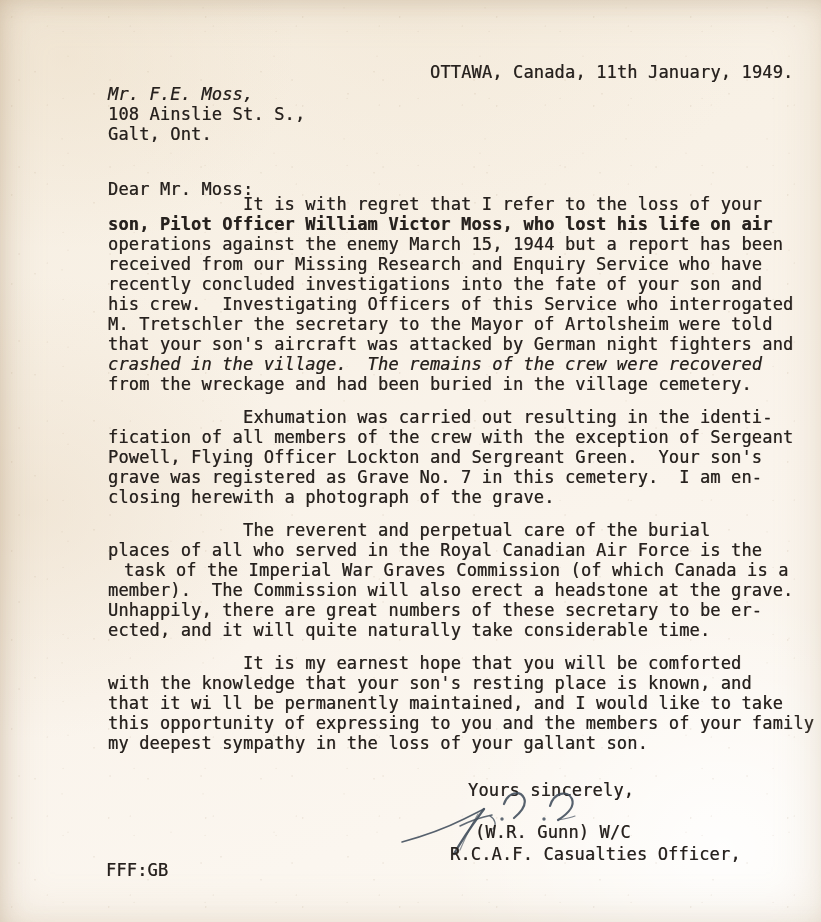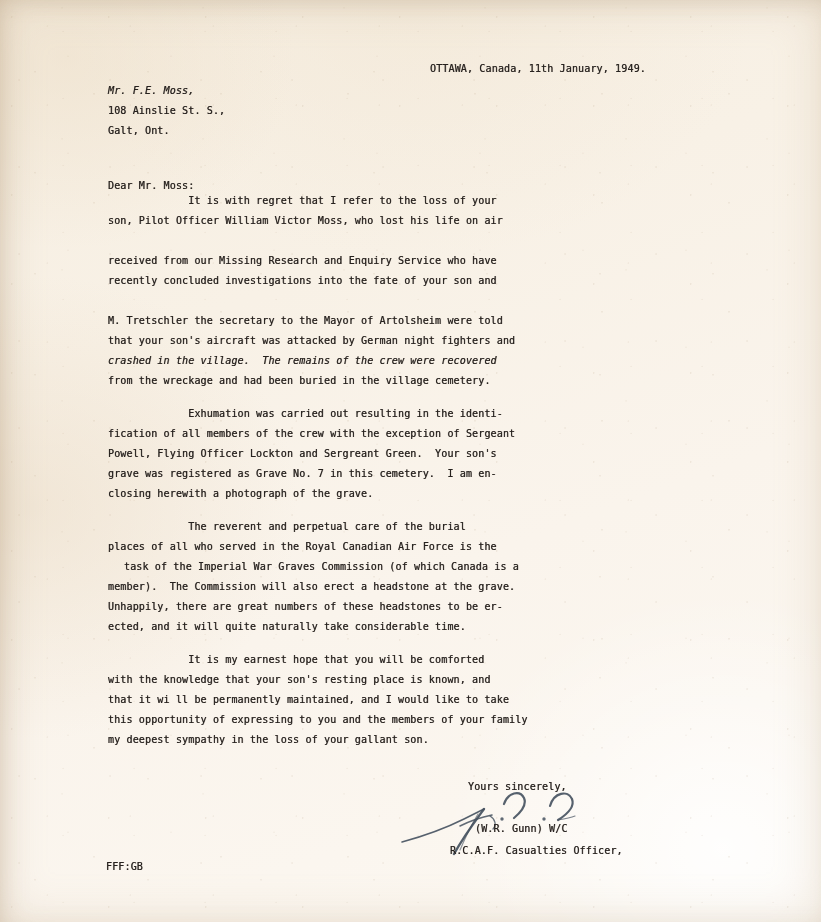--- a/index.html
+++ b/index.html
@@ -45,21 +45,21 @@
     pointer-events: none;
     box-shadow:
       inset 0 0 46px rgba(196,172,140,0.30),
       inset 14px 0 34px -22px rgba(150,122,88,0.42),
       inset 0 12px 30px -20px rgba(150,122,88,0.32);
   }
 
   .line {
     position: absolute;
     white-space: pre;
-    font-size: 10px;
+    font-size: 17px;
     line-height: 1;
     letter-spacing: 0.15px;
     color: #26211e;
     text-shadow:
       0.45px 0 0 rgba(38,33,30,0.34),
       -0.3px 0.2px 0 rgba(38,33,30,0.2),
       0 0.45px 0.5px rgba(58,50,42,0.3);
   }
 
   #signature {
@@ -80,39 +80,41 @@
 
   <div class="line" style="left:430px; top:64px;">OTTAWA, Canada, 11th January, 1949.</div>
 
   <div class="line" style="left:108px; top:86px;font-style:italic;">Mr. F.E. Moss,</div>
   <div class="line" style="left:108px; top:106px;">108 Ainslie St. S.,</div>
   <div class="line" style="left:108px; top:126px;">Galt, Ont.</div>
 
   <div class="line" style="left:108px; top:161px;margin-top:20px;">Dear Mr. Moss:</div>
 
   <div class="line" style="left:108px; top:196px;">             It is with regret that I refer to the loss of your</div>
-  <div class="line" style="left:108px; top:216px;">son, Pilot Officer William Victor Moss, who lost his life on air</div>
+  <div class="line" style="left:108px; top:216px;font-weight:bold;">son, Pilot Officer William Victor Moss, who lost his life on air</div>
+  <div class="line" style="left:108px; top:236px;">operations against the enemy March 15, 1944 but a report has been</div>
   <div class="line" style="left:108px; top:276px;">recently concluded investigations into the fate of your son and</div>
   <div class="line" style="left:108px; top:256px;">received from our Missing Research and Enquiry Service who have</div>
+  <div class="line" style="left:108px; top:296px;">his crew.  Investigating Officers of this Service who interrogated</div>
   <div class="line" style="left:108px; top:316px;">M. Tretschler the secretary to the Mayor of Artolsheim were told</div>
   <div class="line" style="left:108px; top:336px;">that your son's aircraft was attacked by German night fighters and</div>
   <div class="line" style="left:108px; top:356px;font-style:italic;">crashed in the village.  The remains of the crew were recovered</div>
   <div class="line" style="left:108px; top:409px;">             Exhumation was carried out resulting in the identi-</div>
 
   <div class="line" style="left:108px; top:376px;">from the wreckage and had been buried in the village cemetery.</div>
   <div class="line" style="left:108px; top:429px;">fication of all members of the crew with the exception of Sergeant</div>
   <div class="line" style="left:108px; top:449px;">Powell, Flying Officer Lockton and Sergreant Green.  Your son's</div>
   <div class="line" style="left:108px; top:469px;">grave was registered as Grave No. 7 in this cemetery.  I am en-</div>
   <div class="line" style="left:108px; top:489px;">closing herewith a photograph of the grave.</div>
 
   <div class="line" style="left:108px; top:522px;">             The reverent and perpetual care of the burial</div>
   <div class="line" style="left:108px; top:542px;">places of all who served in the Royal Canadian Air Force is the</div>
   <div class="line" style="left:124px; top:562px;">task of the Imperial War Graves Commission (of which Canada is a</div>
   <div class="line" style="left:108px; top:582px;">member).  The Commission will also erect a headstone at the grave.</div>
-  <div class="line" style="left:108px; top:602px;">Unhappily, there are great numbers of these headstones to be er-</div>
+  <div class="line" style="left:108px; top:602px;">Unhappily, there are great numbers of these secretary to be er-</div>
   <div class="line" style="left:108px; top:622px;">ected, and it will quite naturally take considerable time.</div>
 
   <div class="line" style="left:108px; top:655px;">             It is my earnest hope that you will be comforted</div>
   <div class="line" style="left:108px; top:675px;">with the knowledge that your son's resting place is known, and</div>
   <div class="line" style="left:108px; top:695px;">that it wi ll be permanently maintained, and I would like to take</div>
   <div class="line" style="left:108px; top:715px;">this opportunity of expressing to you and the members of your family</div>
   <div class="line" style="left:108px; top:735px;">my deepest sympathy in the loss of your gallant son.</div>
 
   <div class="line" style="left:468px; top:782px;">Yours sincerely,</div>
 

